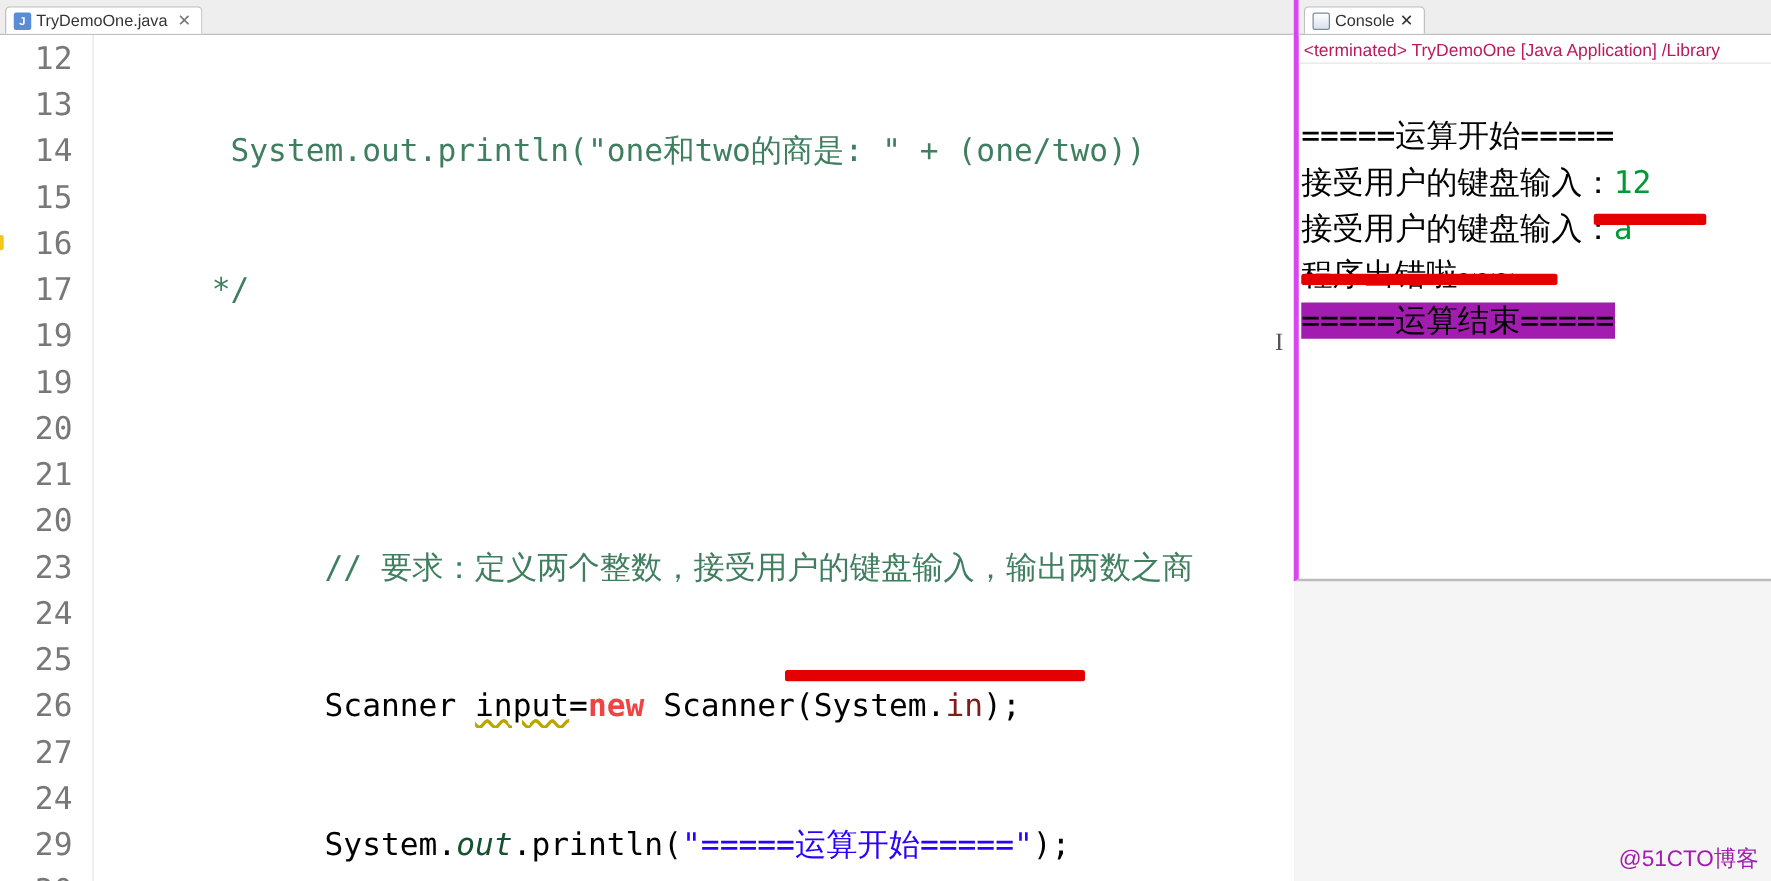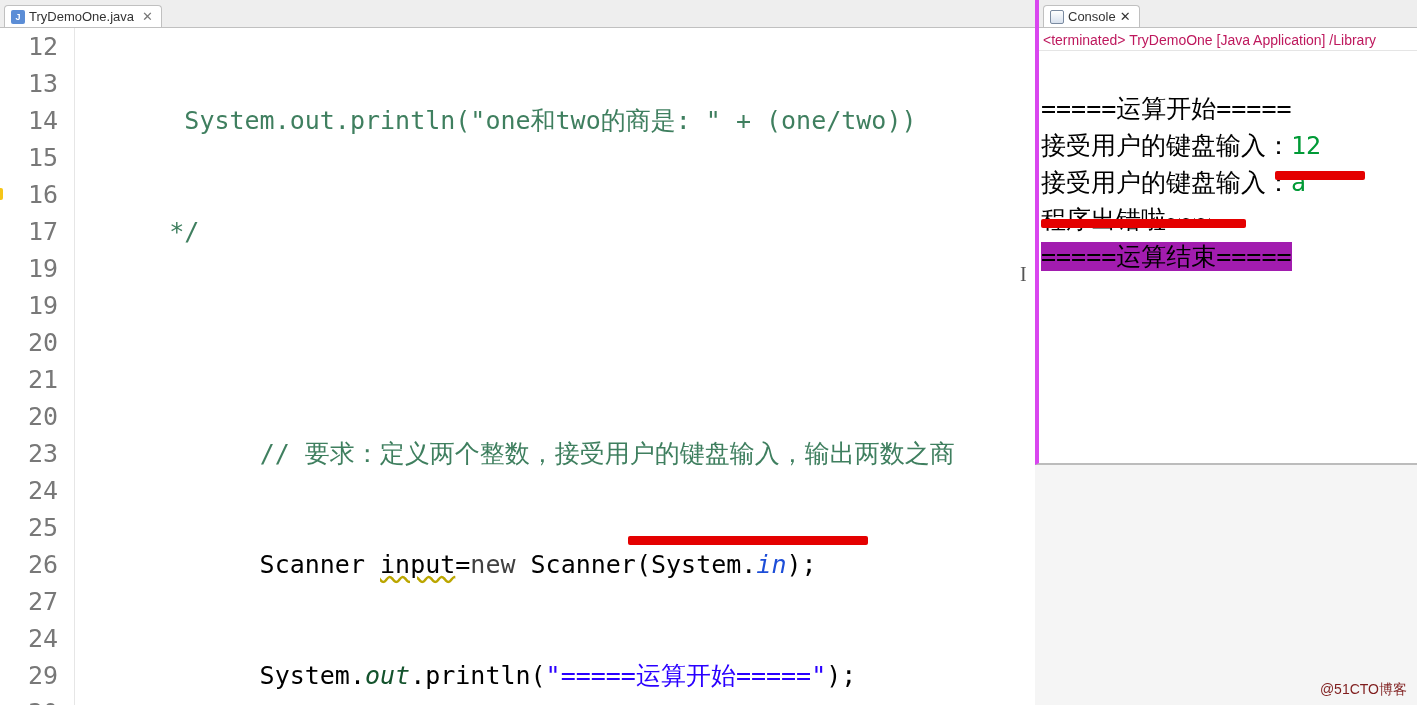--- a/index.html
+++ b/index.html
@@ -101,25 +101,25 @@
     overflow: hidden;
     font-family: "Menlo", "Consolas", monospace;
     color: #000;
   }
   .code-lines .line {
     height: 37px;
     padding-left: 4px;
     position: relative;
   }
   
-  .c-kw { color: #404040; font-weight: normal; }
+  .c-kw { color: #ef4444; font-weight: bold; }
   .c-com { color: #3f7f5f; }
   .c-str { color: #2a00ff; }
   .c-fld { color: #14532d; font-style: italic; }
-  .c-sta { font-style: italic; color:#1d4ed8; }
+  .c-sta { color:#7f1d1d; }
 
   .cursor-mark {
     position:absolute;
     top: 228px;
     left: 945px;
     font-family: serif;
     font-size: 20px;
     color:#555;
   }
 
@@ -193,22 +193,22 @@
   .console-out .green { color: #009a36; }
   .console-out .hl {
     background: #a21caf;
   }
 
   .watermark {
     position:absolute;
     bottom:6px;
     right:10px;
     font-family: Arial, sans-serif;
-    font-size:14px;
-    color:#7f1d1d;
+    font-size:18px;
+    color:#a21caf;
   }
 </style>
 </head>
 <body>
 
 <div class="editor-area">
   <div class="tab-bar">
     <div class="tab">
       <span class="jicon">J</span>
       <span>TryDemoOne.java</span>

